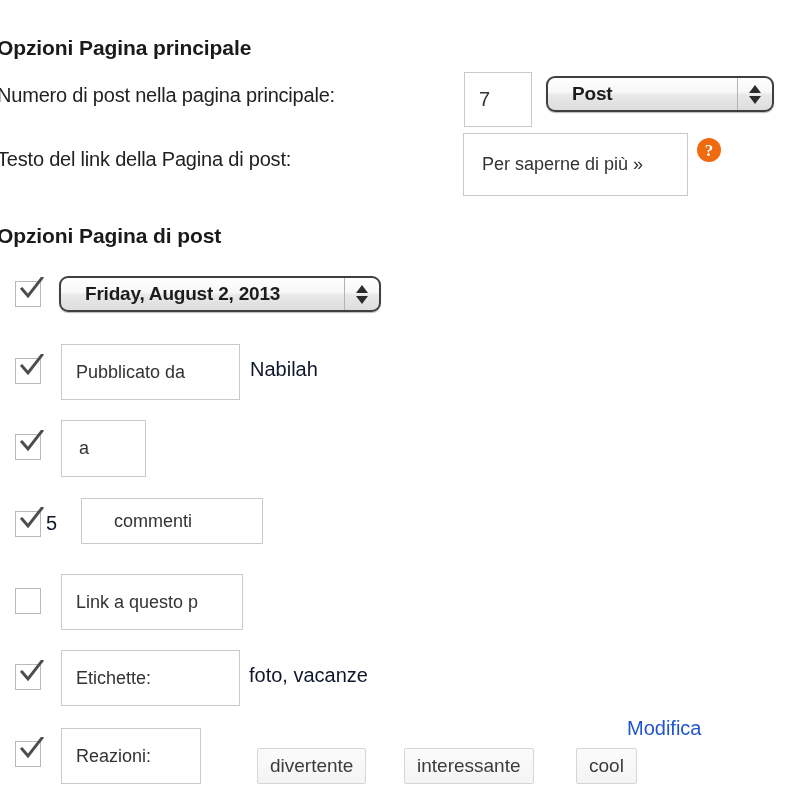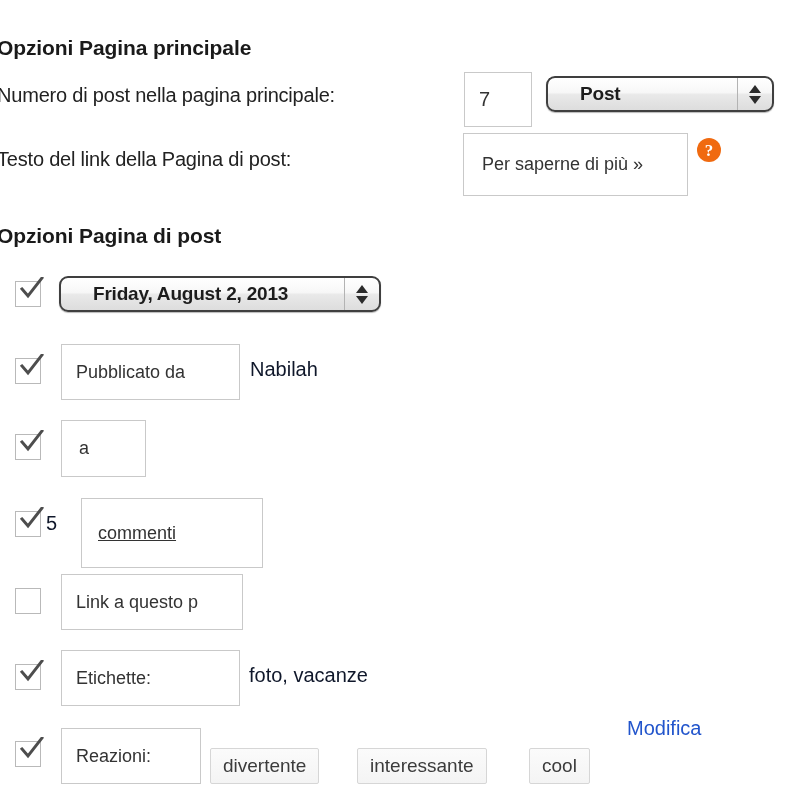--- a/index.html
+++ b/index.html
@@ -79,23 +79,22 @@
   }
   #input-author {
     left: 61px; top: 344px; width: 179px; height: 56px;
     padding: 0 14px;
   }
   #input-at {
     left: 61px; top: 420px; width: 85px; height: 57px;
     padding: 0 17px;
   }
   #input-comments {
-    left: 81px; top: 498px; width: 182px; height: 70px;
-    padding: 0 16px;
-    text-decoration: underline;
+    left: 81px; top: 498px; width: 182px; height: 46px;
+    padding: 0 32px;
   }
   #input-link {
     left: 61px; top: 574px; width: 182px; height: 56px;
     padding: 0 14px;
   }
   #input-tags {
     left: 61px; top: 650px; width: 179px; height: 56px;
     padding: 0 14px;
   }
   #input-reactions {
@@ -113,25 +112,26 @@
     box-shadow: inset 0 1px 0 #ffffff, 0 1px 1px rgba(0,0,0,0.28);
     display: flex;
     align-items: center;
     overflow: hidden;
   }
   .aqua-select .aqua-value {
     flex: 1 1 auto;
     font-size: 19px;
     font-weight: bold;
     color: #1c1c1c;
-    padding-left: 32px;
+    padding-left: 16px;
     white-space: nowrap;
     overflow: hidden;
     text-overflow: clip;
     letter-spacing: -0.2px;
+    margin-left: 8px;
   }
   .aqua-select .aqua-arrows {
     flex: 0 0 auto;
     width: 34px;
     height: 100%;
     border-left: 1px solid #b3b3b3;
     display: flex;
     flex-direction: column;
     align-items: center;
     justify-content: center;
@@ -200,20 +200,21 @@
     border-radius: 2px;
     font-family: "Liberation Sans", sans-serif;
     font-size: 19px;
     color: #3b3b3b;
     display: flex;
     align-items: center;
     justify-content: center;
     padding: 0 12px;
     white-space: nowrap;
     cursor: pointer;
+    margin-left: 47px;
   }
   #reaction-0 { left: 210px; top: 748px; }
   #reaction-1 { left: 357px; top: 748px; }
   #reaction-2 { left: 529px; top: 748px; }
 
   #edit-link {
     position: absolute;
     left: 627px; top: 717px;
     font-size: 20px;
     color: #2255cc;

